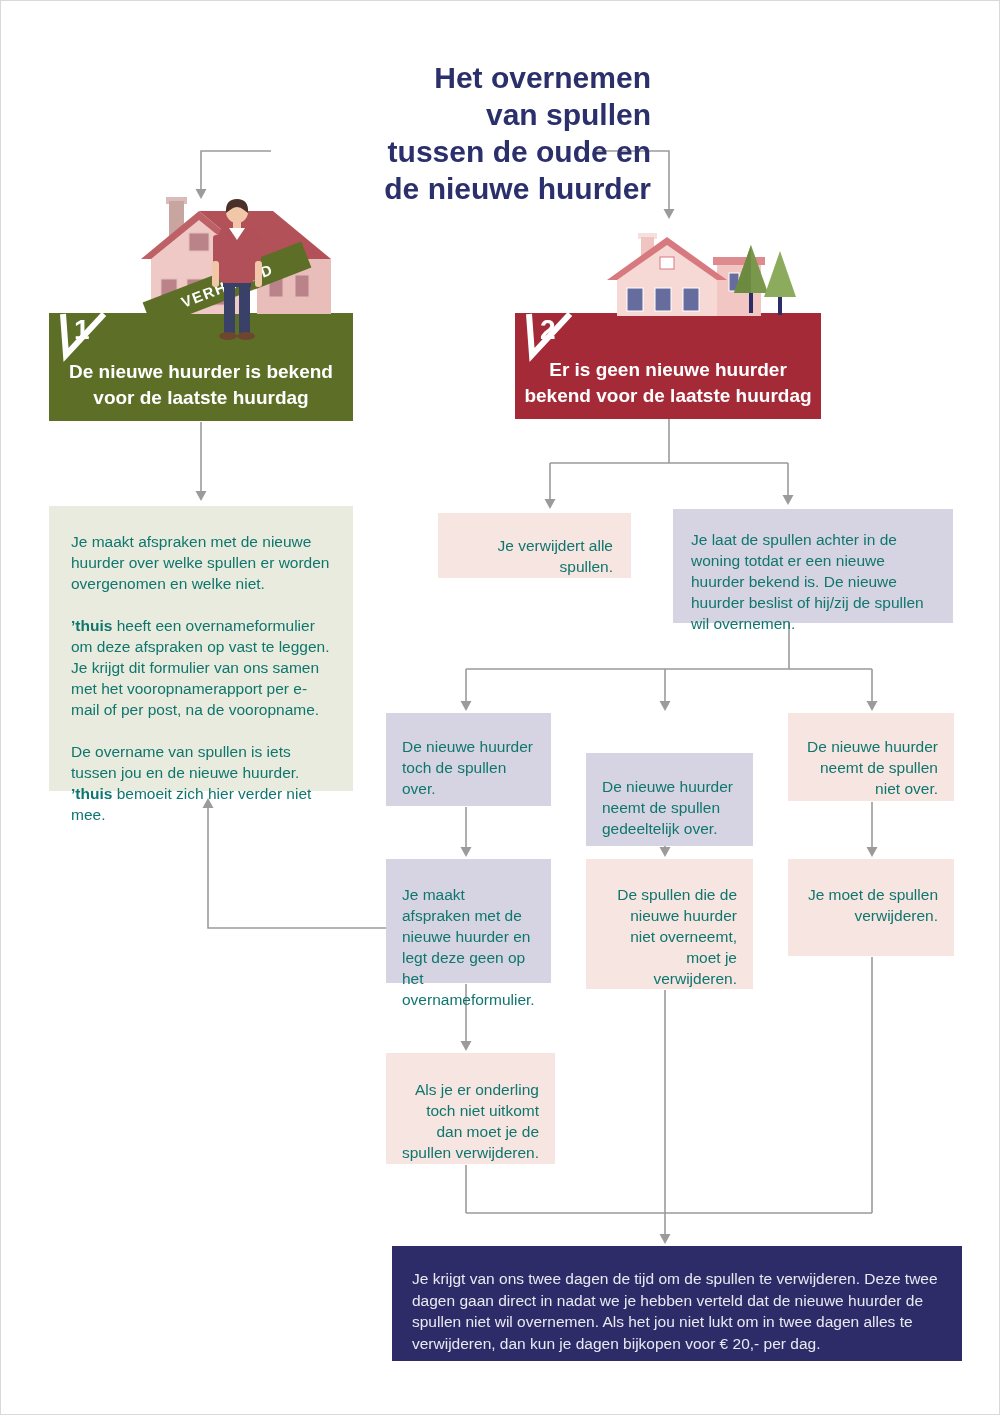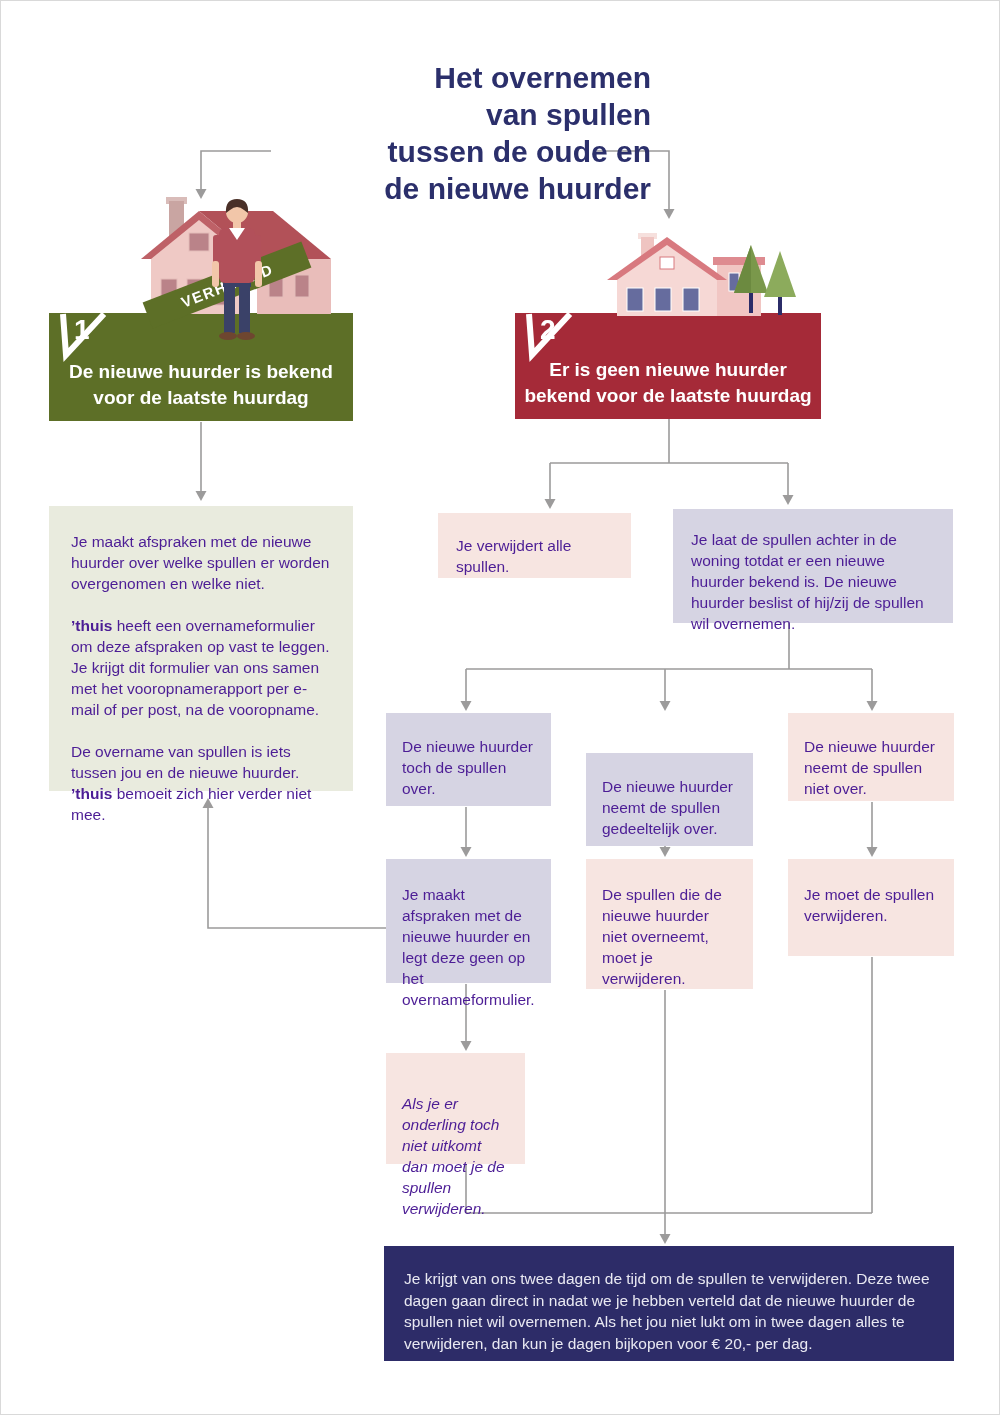--- a/index.html
+++ b/index.html
@@ -33,28 +33,28 @@
   .hdr .heading{
     position:absolute;left:0;right:0;
     text-align:center;
     font-size:19px;line-height:26px;
     white-space:pre-line;
   }
   .green{background:#5D6F27;}
   .red{background:#A52A38;}
   .tbox{
     position:absolute;box-sizing:border-box;
-    font-size:15.5px;line-height:21px;color:#4c1d95;
+    font-size:15.5px;line-height:21px;color:#0f766e;
     white-space:pre-line;
   }
   .beige{background:#E9EBDE;}
-  .pink{background:#F7E5E1;}
+  .pink{background:#F7E5E1;text-align:right;}
   .lav{background:#D6D4E3;}
   .navy{
-    background:#2D2C68;color:#E9E9F2;
+    background:#2D2C68;color:#E9E9F2;margin-left:8px;
   }
   b{font-weight:bold;}
 </style>
 </head>
 <body>
 
 <div class="canvas">
 
   <svg class="connectors" viewBox="0 0 1000 1415" fill="none">
     <g stroke="#9C9B9B" stroke-width="1.6">
@@ -188,17 +188,17 @@
   <div class="tbox lav" style="left:585px;top:752px;width:167px;height:93px;padding:23px 16px;">De nieuwe huurder neemt de spullen gedeeltelijk over.</div>
 
   <div class="tbox pink" style="left:787px;top:712px;width:166px;height:88px;padding:23px 16px;">De nieuwe huurder neemt de spullen niet over.</div>
 
   <div class="tbox lav" style="left:385px;top:858px;width:165px;height:124px;padding:25px 16px;">Je maakt afspraken met de nieuwe huurder en legt deze geen op het overnameformulier.</div>
 
   <div class="tbox pink" style="left:585px;top:858px;width:167px;height:130px;padding:25px 16px;">De spullen die de nieuwe huurder niet overneemt, moet je verwijderen.</div>
 
   <div class="tbox pink" style="left:787px;top:858px;width:166px;height:97px;padding:25px 16px;">Je moet de spullen verwijderen.</div>
 
-  <div class="tbox pink" style="left:385px;top:1052px;width:139px;height:111px;padding:40px 16px;font-style:italic;">Als je er onderling toch niet uitkomt dan moet je de spullen verwijderen.</div>
+  <div class="tbox pink" style="left:385px;top:1052px;width:169px;height:111px;padding:26px 16px;">Als je er onderling toch niet uitkomt dan moet je de spullen verwijderen.</div>
 
   <div class="tbox navy" style="left:383px;top:1245px;width:570px;height:115px;padding:22px 20px;line-height:21.5px;">Je krijgt van ons twee dagen de tijd om de spullen te verwijderen. Deze twee dagen gaan direct in nadat we je hebben verteld dat de nieuwe huurder de spullen niet wil overnemen. Als het jou niet lukt om in twee dagen alles te verwijderen, dan kun je dagen bijkopen voor € 20,- per dag.</div>
 
 </div>
 
 </body></html>

